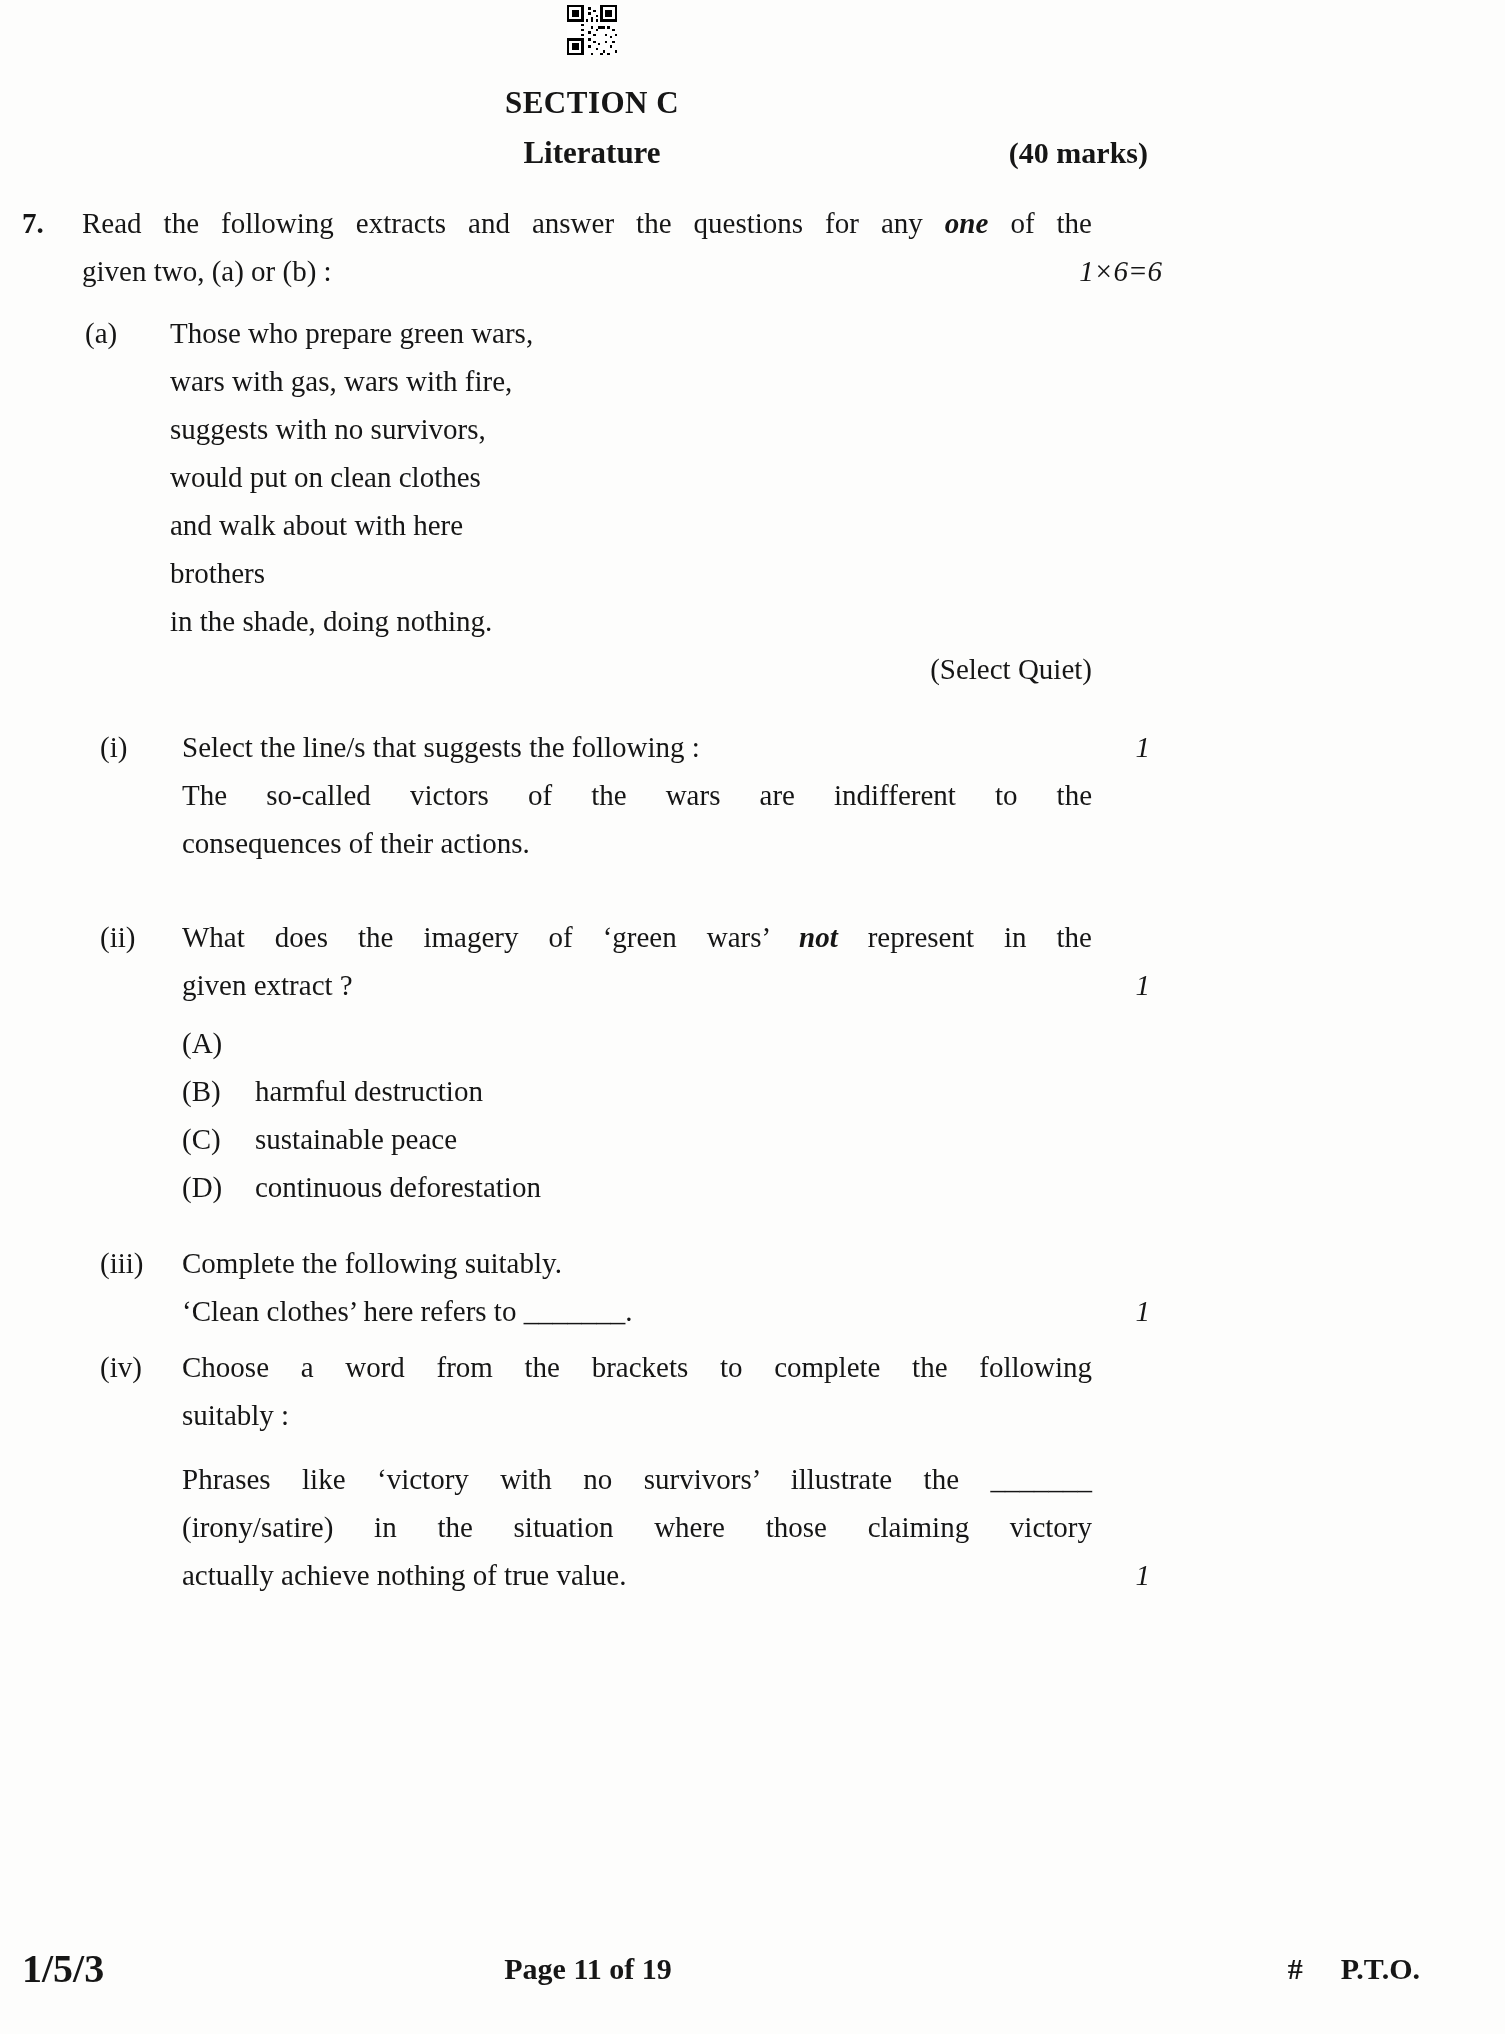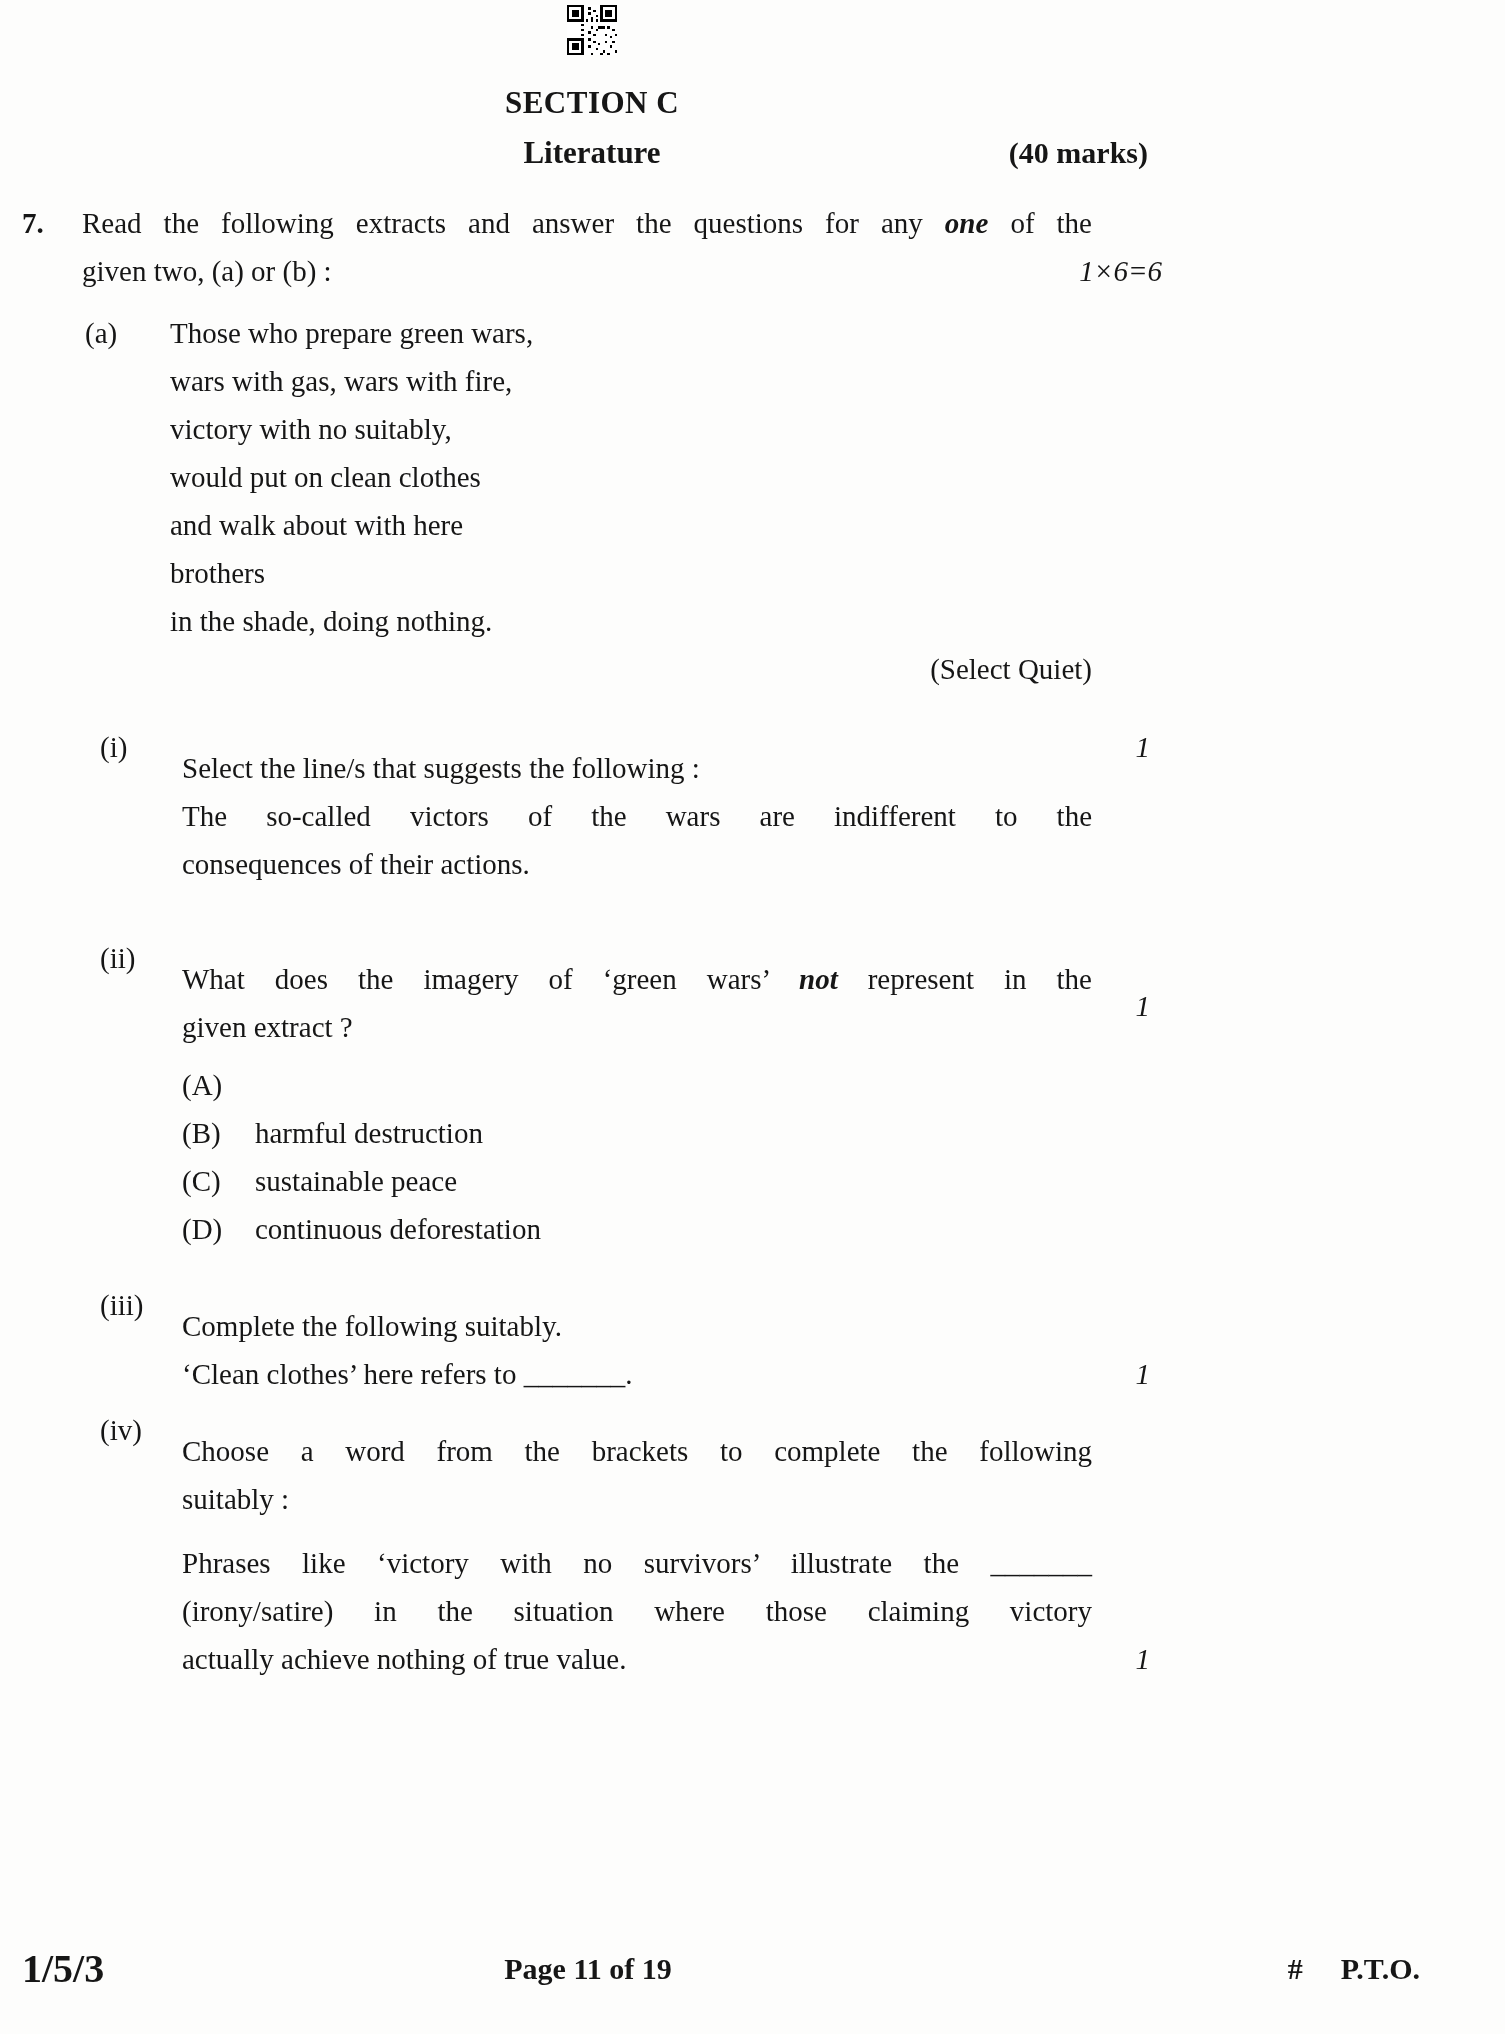--- a/index.html
+++ b/index.html
@@ -38,21 +38,21 @@
 
   .parow { display: flex; margin-top: 14px; }
   .plabel { width: 85px; flex: none; padding-left: 3px; }
   .pbody { flex: 1; }
   .attribution { text-align: right; padding-right: 70px; }
 
   .subq { display: flex; margin-left: 78px; margin-top: 24px; position: relative; }
   .subq.first { margin-top: 30px; }
   .subq.tight { margin-top: 8px; }
   .sqlabel { width: 82px; flex: none; }
-  .sqbody { flex: 1; min-width: 0; margin-top: 21px; }
+  .sqbody { flex: 1; min-width: 0; }
   .mark { position: absolute; right: 12px; top: 0; font-style: italic; }
   .mark.line2 { top: 48px; }
   .mark.bottom { top: auto; bottom: 0; }
 
   .opts { margin-top: 10px; }
   .opt { display: flex; }
   .optlabel { width: 73px; flex: none; }
 
   .gap-sm { margin-top: 16px; }
   .bi { font-weight: bold; font-style: italic; }
@@ -141,21 +141,21 @@
         <div class="pline">
           <span>given two, (a) or (b) :</span>
           <span class="scheme">1×6=6</span>
         </div>
 
         <div class="parow">
           <div class="plabel">(a)</div>
           <div class="pbody">
             <div>Those who prepare green wars,</div>
             <div>wars with gas, wars with fire,</div>
-            <div>victory with no suitably,</div>
+            <div>suggests with no survivors,</div>
             <div>would put on clean clothes</div>
             <div>and walk about with here</div>
             <div>brothers</div>
             <div>in the shade, doing nothing.</div>
           </div>
         </div>
 
         <div class="attribution">(Select Quiet)</div>
       </div>
     </div>

